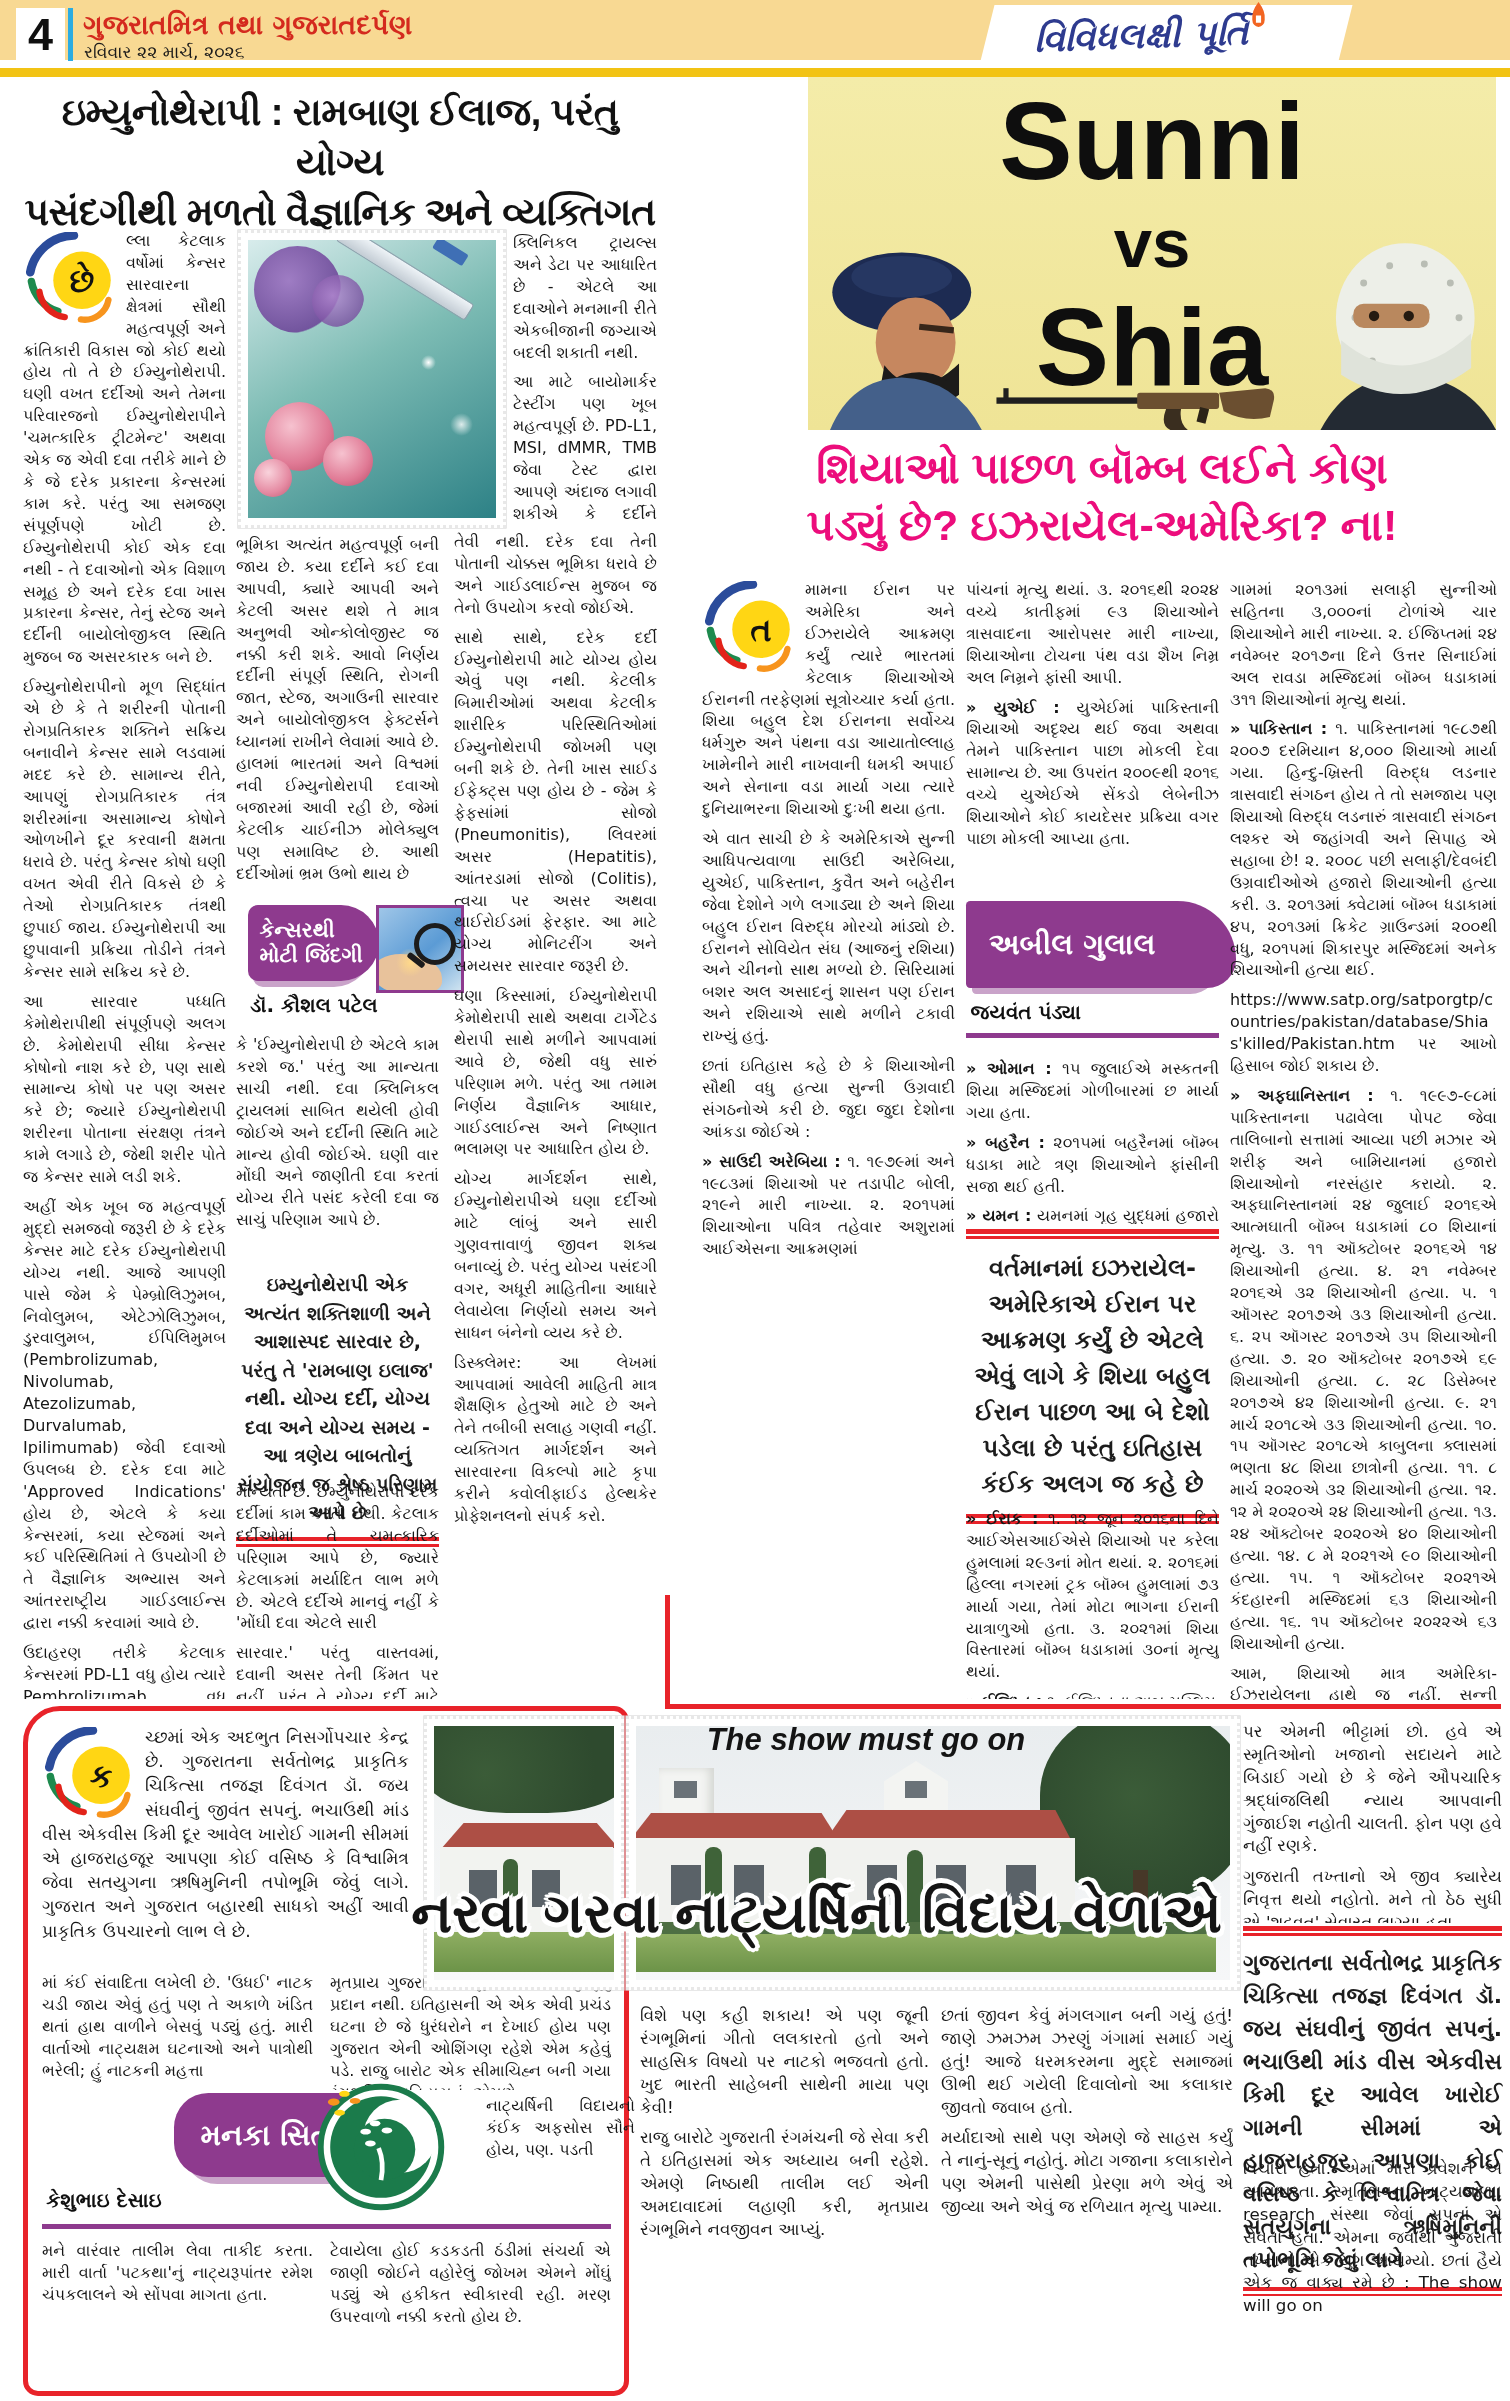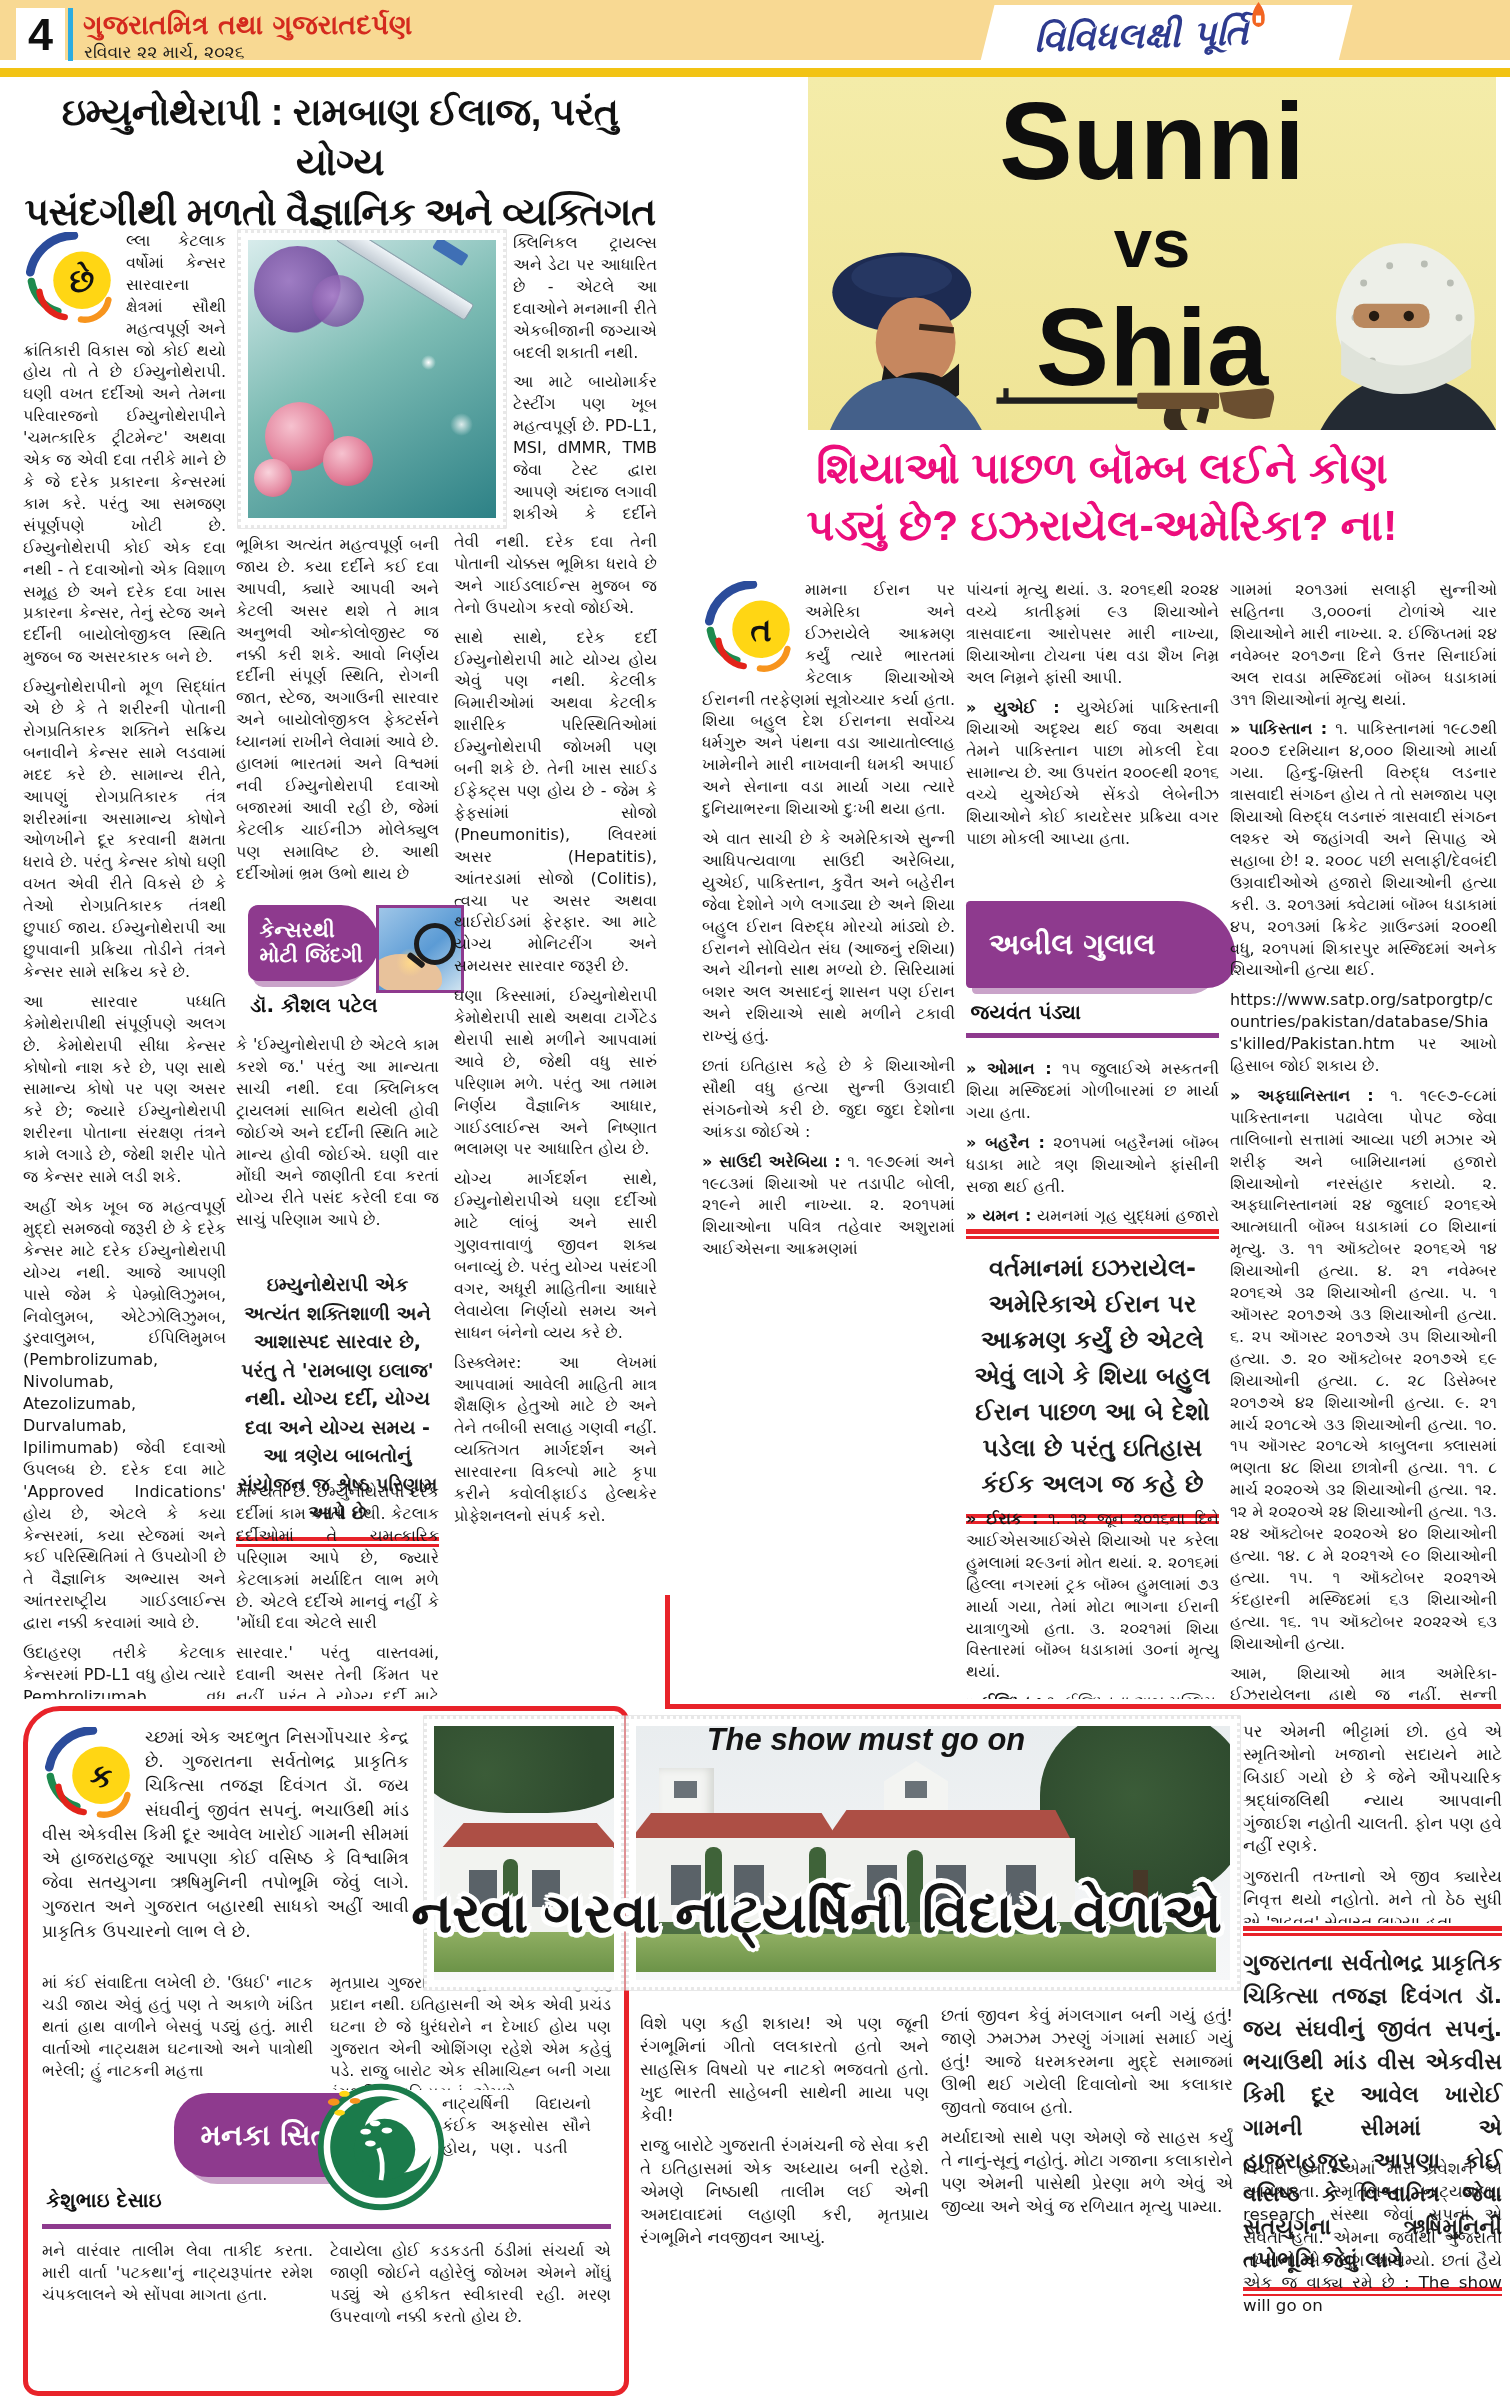--- a/index.html
+++ b/index.html
@@ -282,21 +282,21 @@
     </div>
     <p class="gu" style="font-size:17.3px;line-height:1.4;">ચ્છમાં એક અદભુત નિસર્ગોપચાર કેન્દ્ર છે. ગુજરાતના સર્વતોભદ્ર પ્રાકૃતિક ચિકિત્સા તજજ્ઞ દિવંગત ડૉ. જય સંઘવીનું જીવંત સપનું. ભચાઉથી માંડ વીસ એકવીસ કિમી દૂર આવેલ ખારોઈ ગામની સીમમાં એ હાજરાહજૂર આપણા કોઈ વસિષ્ઠ કે વિશ્વામિત્ર જેવા સતયુગના ઋષિમુનિની તપોભૂમિ જેવું લાગે. ગુજરાત અને ગુજરાત બહારથી સાધકો અહીં આવી પ્રાકૃતિક ઉપચારનો લાભ લે છે.</p>
   </div>
 
   <div class="abs txtblock" style="left:42px;top:1972px;width:271px;height:121px;">
     <p class="gu">માં કંઈ સંવાદિતા લખેલી છે. 'ઉધઈ' નાટક ચડી જાય એવું હતું પણ તે અકાળે ખંડિત થતાં હાથ વાળીને બેસવું પડ્યું હતું. મારી વાર્તાઓ નાટ્યક્ષમ ઘટનાઓ અને પાત્રોથી ભરેલી; હું નાટકની મહત્તા</p>
   </div>
   <div class="abs txtblock" style="left:330px;top:1972px;width:281px;height:118px;">
     <p class="gu">મૃતપ્રાય ગુજરાતી રંગભૂમિને કોઈ નાનું-સૂનું પ્રદાન નથી. ઇતિહાસની એ એક એવી પ્રચંડ ઘટના છે જે ધુરંધરોને ન દેખાઈ હોય પણ ગુજરાત એની ઓશિંગણ રહેશે એમ કહેવું પડે. રાજુ બારોટ એક સીમાચિહ્ન બની ગયા રંગભૂમિના ઇતિહાસનું. એમણે</p>
   </div>
-  <div class="abs txtblock" style="left:442px;top:2095px;width:149px;height:118px;font-family:Liberation Mono, monospace;">
+  <div class="abs txtblock" style="left:486px;top:2095px;width:149px;height:118px;">
     <p class="gu">નાટ્યર્ષિની વિદાયનો કંઈક અફસોસ સૌને હોય, પણ. પડતી</p>
   </div>
 
   <div class="abs" style="left:37px;top:2086px;width:404px;height:136px;">
     <div class="abs wave-light" style="left:146px;top:14px;width:231px;height:84px;border-radius:40px 52px 46px 40px;"></div>
     <div class="abs wave" style="left:137px;top:7px;width:231px;height:84px;border-radius:40px 52px 46px 40px;justify-content:flex-start;padding-left:26.6px;">મનકા સિતાર</div>
     <div class="abs author" style="left:9.2px;top:102px;">કેશુભાઇ દેસાઇ</div>
   </div>
   <svg class="abs" style="left:316px;top:2082px;" width="130" height="130" viewBox="0 0 220 220">
     <circle cx="110" cy="110" r="102" fill="#ffffff" stroke="#1B7B4B" stroke-width="10"></circle>
@@ -355,21 +355,21 @@
       <div class="abs" style="left:173px;top:121px;width:17.3px;height:87px;background:#3f6339;border-radius:8px;"></div>
       <div class="abs" style="left:271px;top:124px;width:16px;height:84px;background:#3f6339;border-radius:8px;"></div>
       <div class="abs" style="left:0px;top:196px;width:580px;height:15px;background:#4e6f43;border-radius:7px;"></div>
       <div class="abs" style="left:0;top:208px;width:580px;height:38px;background:linear-gradient(#8fae62,#6c9348);"></div>
     </div>
   </div>
 
   <div class="abs show-caption" style="left:635px;top:1722px;width:462px;z-index:6;font-style:italic;">The show must go on</div>
   <div class="abs overlay-hl" style="left:398px;top:1881px;width:837px;z-index:7;">નરવા ગરવા નાટ્યર્ષિની વિદાય વેળાએ</div>
 
-  <div class="abs txtblock" style="left:640px;top:2004px;width:289px;height:384px;margin-top:8px;">
+  <div class="abs txtblock" style="left:640px;top:2004px;width:289px;height:384px;">
     <p class="gu" style="font-size:16.7px;">વિશે પણ કહી શકાય! એ પણ જૂની રંગભૂમિનાં ગીતો લલકારતો હતો અને સાહસિક વિષયો પર નાટકો ભજવતો હતો. ખુદ ભારતી સાહેબની સાથેની માયા પણ કેવી!</p>
     <p class="gu" style="font-size:16.7px;">રાજુ બારોટે ગુજરાતી રંગમંચની જે સેવા કરી તે ઇતિહાસમાં એક અધ્યાય બની રહેશે. એમણે નિષ્ઠાથી તાલીમ લઈ એની અમદાવાદમાં લહાણી કરી, મૃતપ્રાય રંગભૂમિને નવજીવન આપ્યું.</p>
   </div>
   <div class="abs txtblock" style="left:941px;top:2004px;width:292px;height:384px;">
     <p class="gu" style="font-size:16.7px;">છતાં જીવન કેવું મંગલગાન બની ગયું હતું! જાણે ઝમઝમ ઝરણું ગંગામાં સમાઈ ગયું હતું! આજે ધરમકરમના મુદ્દે સમાજમાં ઊભી થઈ ગયેલી દિવાલોનો આ કલાકાર જીવતો જવાબ હતો.</p>
     <p class="gu" style="font-size:16.7px;">મર્યાદાઓ સાથે પણ એમણે જે સાહસ કર્યું તે નાનું-સૂનું નહોતું. મોટા ગજાના કલાકારોને પણ એમની પાસેથી પ્રેરણા મળે એવું એ જીવ્યા અને એવું જ રળિયાત મૃત્યુ પામ્યા.</p>
   </div>
 
   <div class="abs txtblock" style="left:1243px;top:1720px;width:259px;height:203px;">
     <p class="gu" style="font-size:16.7px;">પર એમની ભીટ્ટામાં છો. હવે એ સ્મૃતિઓનો ખજાનો સદાયને માટે બિડાઈ ગયો છે કે જેને ઔપચારિક શ્રદ્ધાંજલિથી ન્યાય આપવાની ગુંજાઈશ નહોતી ચાલતી. ફોન પણ હવે નહીં રણકે.</p>

